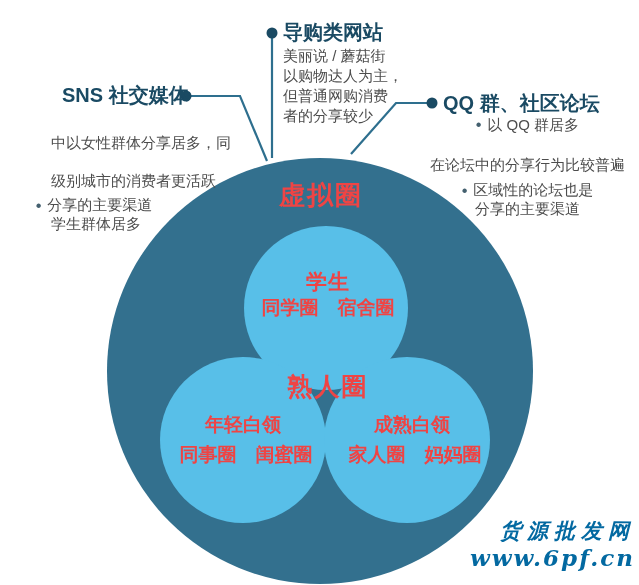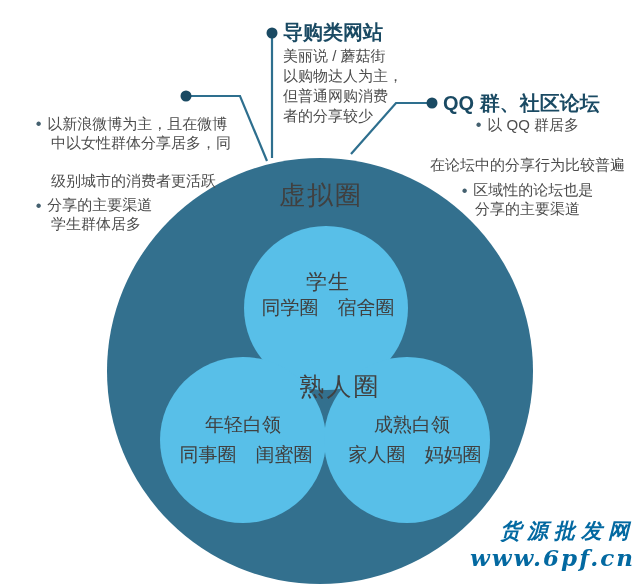--- a/index.html
+++ b/index.html
@@ -14,25 +14,25 @@
   .callout-title{
     font-size:20px;font-weight:700;color:#1a4a63;white-space:nowrap;line-height:1.1;
   }
   .callout-line{
     font-size:15px;color:#4d4d4d;white-space:nowrap;line-height:1.2;
   }
   .bullet{display:inline-block;color:#44606f;margin-right:6px;transform:scale(1.1);}
   .right-block{width:223px;text-align:center;}
   .right-block .callout-line{position:absolute;width:100%;left:0;}
   .circle-label{
-    color:#404040;font-weight:400;white-space:pre;text-align:right;
+    color:#ef4444;font-weight:700;white-space:pre;text-align:right;
     transform:translateX(-50%);line-height:1;
   }
   .lbl-outer{font-size:26px;letter-spacing:2px;}
-  .lbl-center{font-size:25px;letter-spacing:2px;margin-left:12px;}
+  .lbl-center{font-size:25px;letter-spacing:2px;}
   .lbl-big{font-size:21px;letter-spacing:1px;}
   .lbl-sub{font-size:19px;}
   .watermark{
     position:absolute;right:4px;text-align:right;color:#0369a1;
     font-family:"DejaVu Serif","Liberation Serif",serif;
     font-style:italic;font-weight:700;white-space:nowrap;
   }
   .wm-name{top:517px;font-size:21px;letter-spacing:6px;}
   .wm-url{top:544px;font-size:23px;letter-spacing:2px;}
 </style>
@@ -57,21 +57,21 @@
     <circle cx="186" cy="96" r="5.5" fill="#1a4a63"></circle>
     <circle cx="432" cy="103" r="5.5" fill="#1a4a63"></circle>
   </svg>
 
   <div class="abs callout-title" style="left:283px;top:21px;">导购类网站</div>
   <div class="abs callout-line" style="left:283px;top:46px;line-height:20px;">美丽说 / 蘑菇街</div>
   <div class="abs callout-line" style="left:283px;top:66px;line-height:20px;">以购物达人为主，</div>
   <div class="abs callout-line" style="left:283px;top:86px;line-height:20px;">但普通网购消费</div>
   <div class="abs callout-line" style="left:283px;top:106px;line-height:20px;">者的分享较少</div>
 
-  <div class="abs callout-line" style="left:36px;top:115px;"><span class="bullet">•</span><span>以新浪微博为主，且在微博</span></div>
+  <div class="abs callout-title" style="left:62px;top:84px;">SNS 社交媒体</div>
   <div class="abs callout-line" style="left:51px;top:134px;">中以女性群体分享居多，同</div>
   <div class="abs callout-line" style="left:51px;top:172px;">级别城市的消费者更活跃</div>
   <div class="abs callout-line" style="left:36px;top:196px;"><span class="bullet">•</span><span>分享的主要渠道</span></div>
   <div class="abs callout-line" style="left:51px;top:215px;">学生群体居多</div>
 
   <div class="abs callout-title" style="left:443px;top:92px;">QQ 群、社区论坛</div>
   <div class="abs right-block" style="left:416px;top:0px;height:557px;">
     <div class="callout-line" style="top:116px;"><span class="bullet">•</span><span>以 QQ 群居多</span></div>
     <div class="callout-line" style="top:156px;">在论坛中的分享行为比较普遍</div>
     <div class="callout-line" style="top:181px;"><span class="bullet">•</span><span>区域性的论坛也是</span></div>

